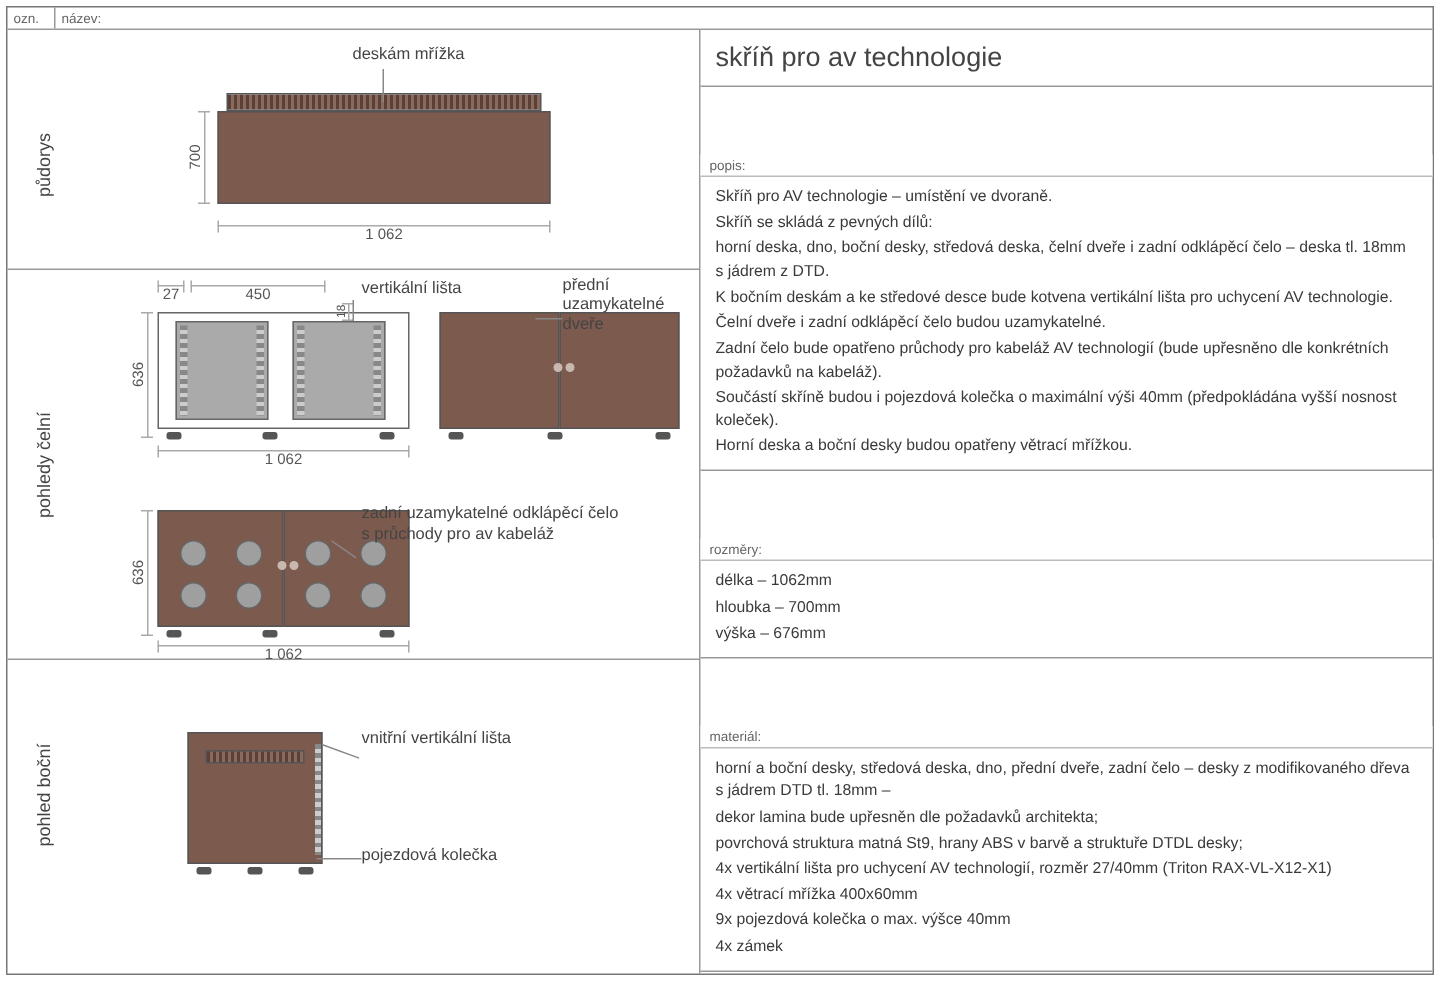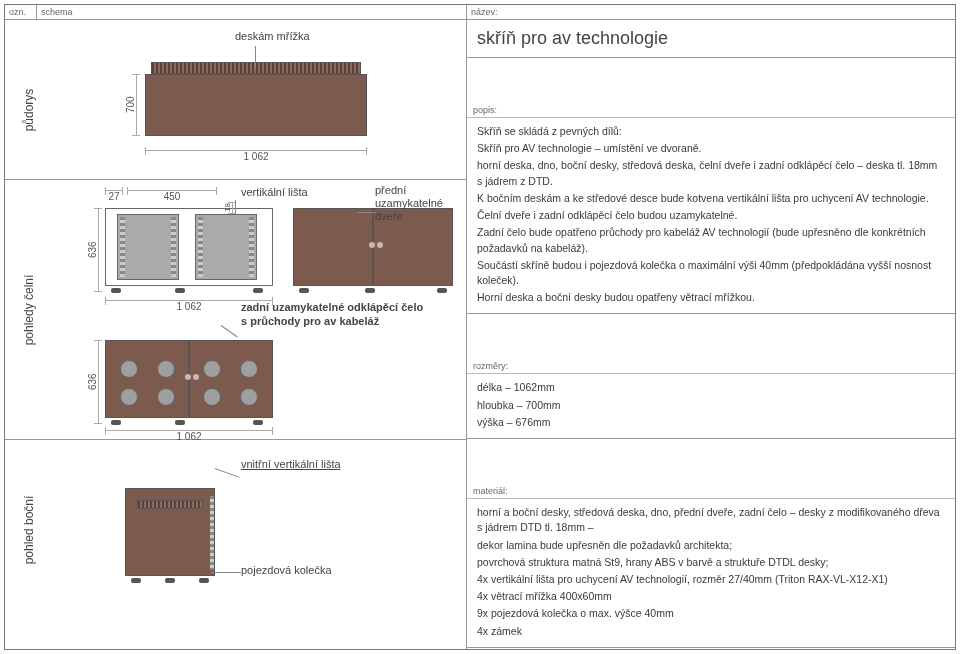--- a/index.html
+++ b/index.html
@@ -56,21 +56,20 @@
   .r-block { border-bottom:1px solid #999;margin-top:45px; }
   .r-remain { flex:1; }
 </style>
 </head>
 <body>
 
 <div class="sheet">
 
   <div class="hdr-row" style="height:15px;">
     <div class="hdr-cell hdr-ozn">ozn.</div>
-    <div class="hdr-cell hdr-schema">schema</div>
     <div class="hdr-cell hdr-nazev">název:</div>
   </div>
 
   <div class="body">
 
     <div class="col-left">
 
       <div class="row-block row-top">
         <div class="vlabel" style="left:24px; top:90px;">půdorys</div>
         <div class="draw-area" style="left:60px;">
@@ -134,58 +133,58 @@
           <div class="hole" style="left:55px; top:204px;"></div>
           <div class="hole" style="left:92px; top:204px;"></div>
           <div class="hole" style="left:138px; top:204px;"></div>
           <div class="hole" style="left:175px; top:204px;"></div>
           <div class="feet" style="left:46px; top:236px; width:10px;"></div>
           <div class="feet" style="left:110px; top:236px; width:10px;"></div>
           <div class="feet" style="left:188px; top:236px; width:10px;"></div>
           <div class="dim v" style="left:22px; top:156px; height:84px;"><span>636</span></div>
           <div class="dim h" style="left:40px; top:246px; width:168px;"><span>1 062</span></div>
 
-          <div class="callout" style="left:176px; top:117px; line-height:1.25;font-weight:bold;">
+          <div class="callout" style="left:176px; top:152px; line-height:1.25;">
             <div>zadní uzamykatelné odklápěcí čelo</div>
             <div>s průchody pro av kabeláž</div>
             <div class="ln" style="left:-20px; top:24px; width:20px; transform:rotate(35deg); transform-origin:left;"></div>
           </div>
         </div>
       </div>
 
       <div class="row-block row-bot">
         <div class="vlabel" style="left:24px; top:90px;">pohled boční</div>
         <div class="draw-area" style="left:60px;">
           <div class="cab" style="left:60px; top:44px; width:90px; height:88px;"></div>
           <div class="grille" style="left:72px; top:56px; width:66px; height:9px;"></div>
           <div style="position:absolute; left:145px; top:52px; width:4px; height:74px; background:repeating-linear-gradient(#888 0 3px,#ccc 3px 6px);"></div>
           <div class="feet" style="left:66px; top:134px; width:10px;"></div>
           <div class="feet" style="left:100px; top:134px; width:10px;"></div>
           <div class="feet" style="left:134px; top:134px; width:10px;"></div>
 
-          <div class="callout" style="left:176px; top:14px;text-decoration:underline;">
+          <div class="callout" style="left:176px; top:42px;">
             <span>vnitřní vertikální lišta</span>
             <div class="ln" style="left:-26px; top:10px; width:26px; transform:rotate(20deg); transform-origin:left;"></div>
           </div>
           <div class="callout" style="left:176px; top:120px;">
             <span>pojezdová kolečka</span>
             <div class="ln" style="left:-30px; top:8px; width:30px;"></div>
           </div>
         </div>
       </div>
     </div>
 
     <div class="col-right">
       <div class="r-title">skříň pro av technologie</div>
 
       <div class="r-block">
         <div class="r-sec-label">popis:</div>
         <div class="r-body">
+          <p>Skříň pro AV technologie – umístění ve dvoraně.</p>
           <p>Skříň se skládá z pevných dílů:</p>
-          <p>Skříň pro AV technologie – umístění ve dvoraně.</p>
           <p>horní deska, dno, boční desky, středová deska, čelní dveře i zadní odklápěcí čelo – deska tl. 18mm s jádrem z DTD.</p>
           <p>K bočním deskám a ke středové desce bude kotvena vertikální lišta pro uchycení AV technologie.</p>
           <p>Čelní dveře i zadní odklápěcí čelo budou uzamykatelné.</p>
           <p>Zadní čelo bude opatřeno průchody pro kabeláž AV technologií (bude upřesněno dle konkrétních požadavků na kabeláž).</p>
           <p>Součástí skříně budou i pojezdová kolečka o maximální výši 40mm (předpokládána vyšší nosnost koleček).</p>
           <p>Horní deska a boční desky budou opatřeny větrací mřížkou.</p>
         </div>
       </div>
 
       <div class="r-block">

